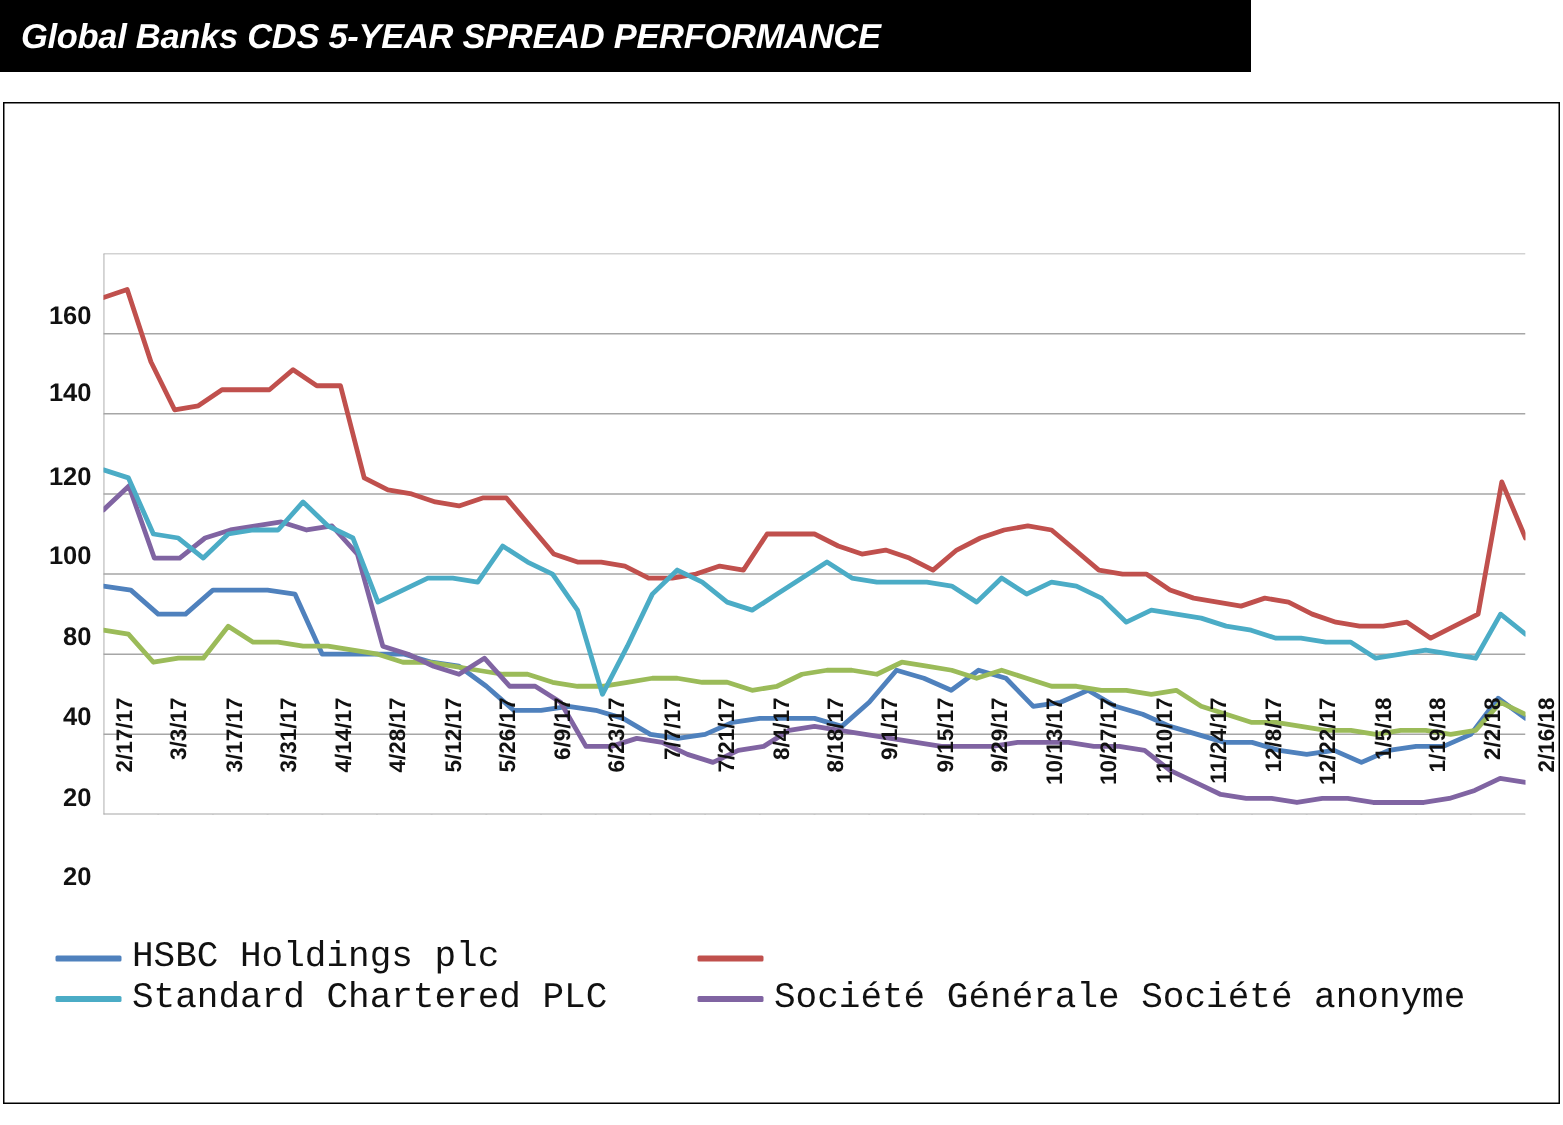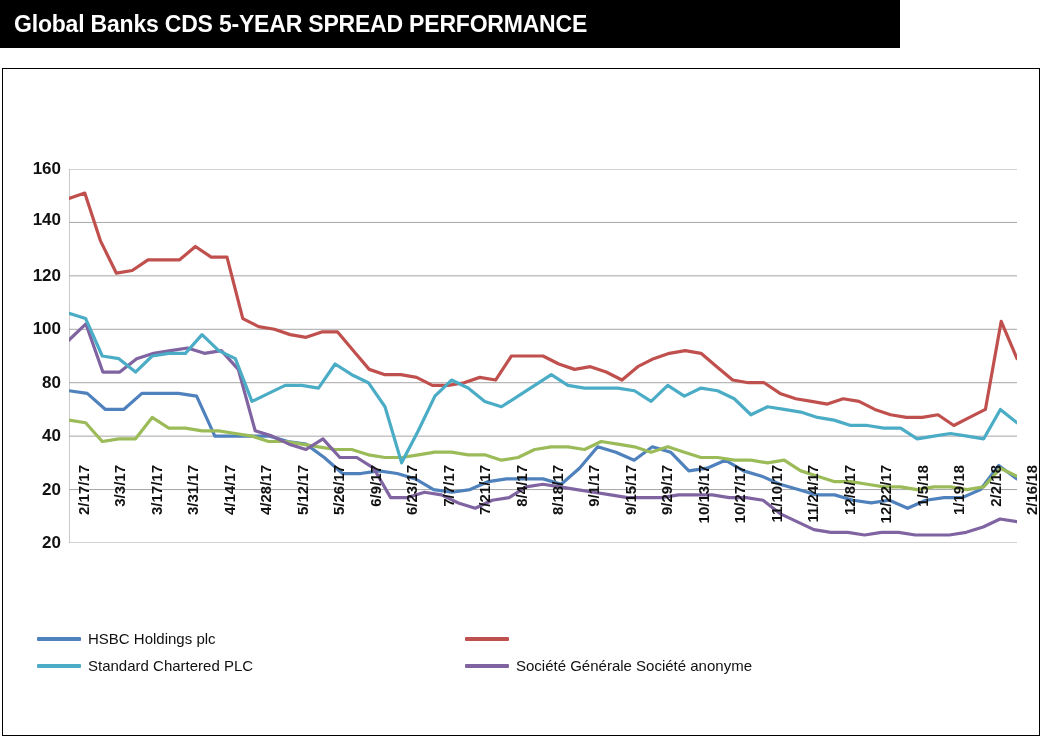--- a/index.html
+++ b/index.html
@@ -7,23 +7,23 @@
     margin: 0; padding: 0;
     width: 1042px; height: 750px;
     background: #ffffff;
     font-family: "Liberation Sans", sans-serif;
   }
   #page { position: relative; width: 1042px; height: 750px; overflow: hidden; }
 
   
   #header-bar {
     position: absolute; left: 0; top: 0;
-    width: 900px; height: 48px;
+    width: 834px; height: 48px;
     background: #000000;
-    display: flex; align-items: center;
+    display: flex; align-items: center; font-style: italic;
   }
   #header-title {
     color: #ffffff;
     font-size: 23px;
     font-weight: bold;
     letter-spacing: -0.2px;
     padding-left: 14px;
     white-space: nowrap;
   }
 
@@ -55,20 +55,21 @@
   
   .ytick {
     position: absolute;
     right: 0;
     transform: translateY(-50%);
     font-size: 17px;
     font-weight: bold;
     color: #111111;
     text-align: right;
     white-space: nowrap;
+    margin-top: 42px;
   }
   #y-axis-labels {
     position: absolute;
     left: 0px; top: 100px;
     width: 58px; height: 374px;
   }
 
   
   #x-axis-labels {
     position: absolute;
@@ -106,22 +107,23 @@
     height: 27px;
     white-space: nowrap;
   }
   .legend-swatch {
     width: 44px; height: 4px;
     margin-right: 7px;
     flex: 0 0 auto;
     border-radius: 1px;
   }
   .legend-label {
-    font-size: 15px;
-    color: #111111;
+    font-size: 24px;
+    color: #111111;
+    font-family: Liberation Mono, monospace;
   }
 </style>
 </head>
 <body>
 
 <div id="page">
 
   <div id="header-bar">
     <div id="header-title">Global Banks CDS 5-YEAR SPREAD PERFORMANCE</div>
   </div>

